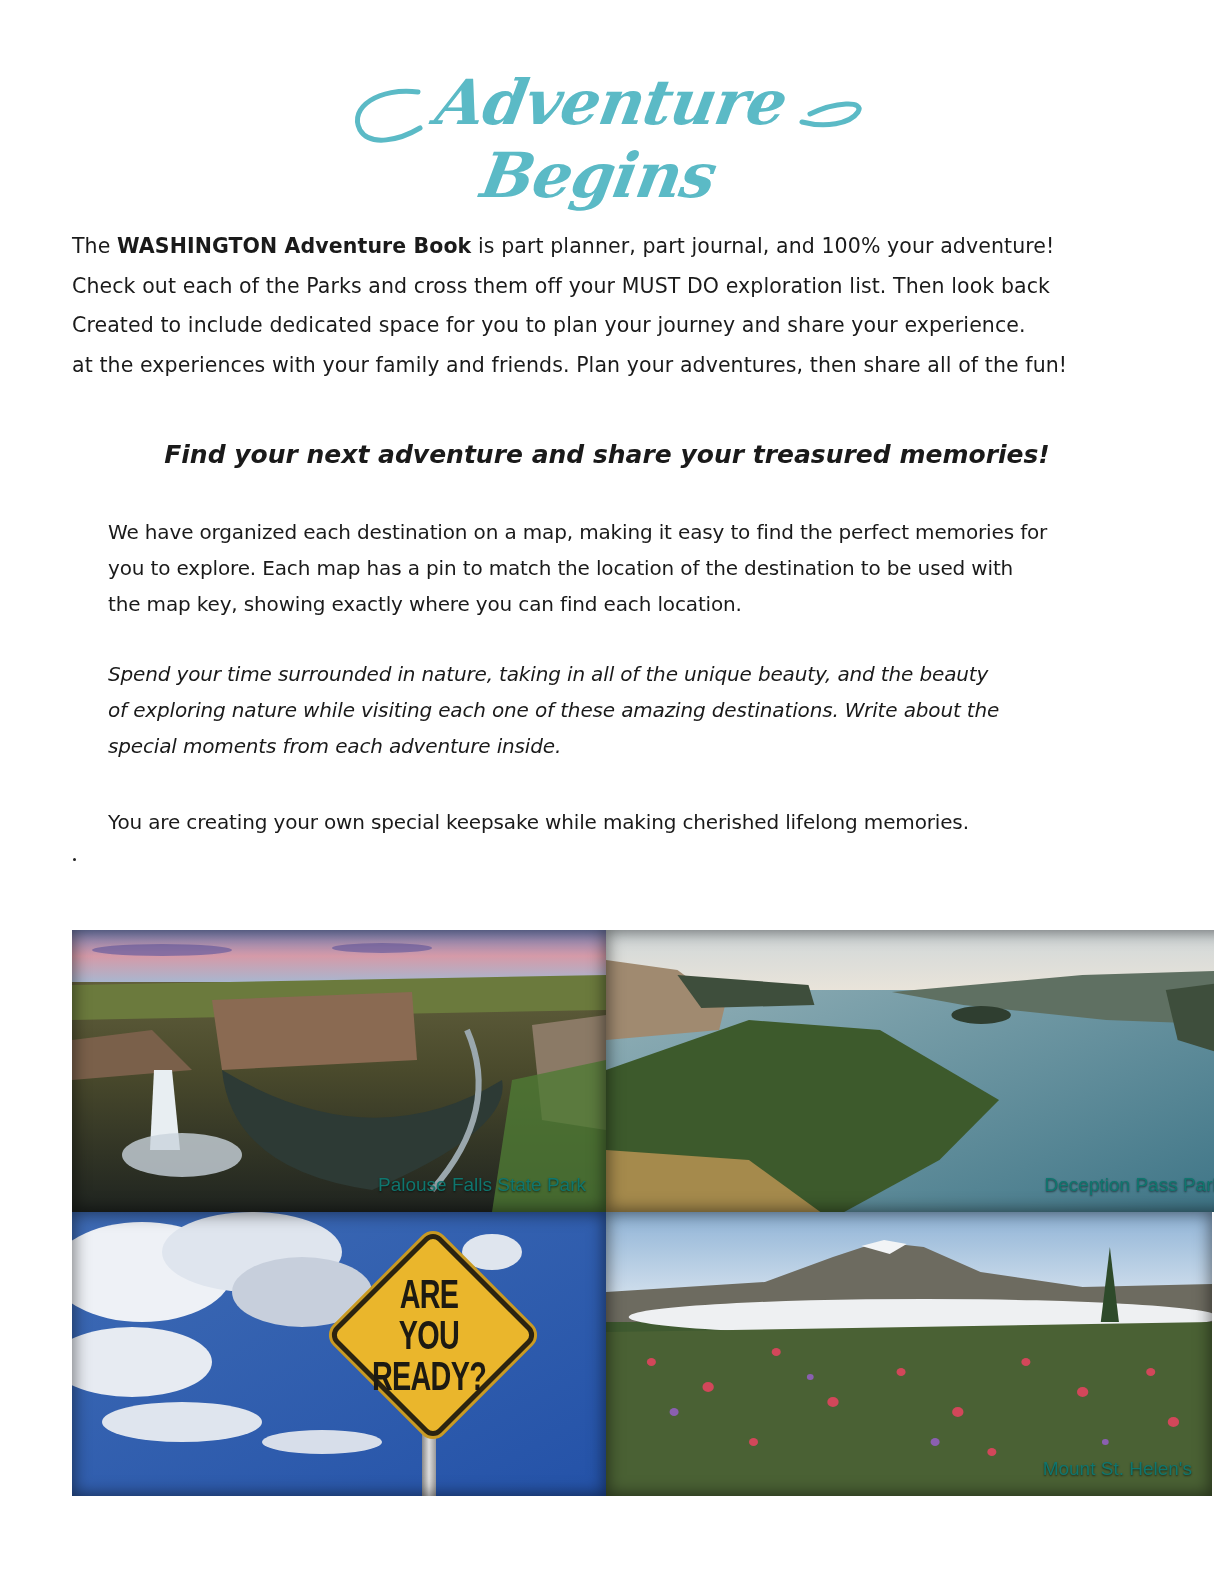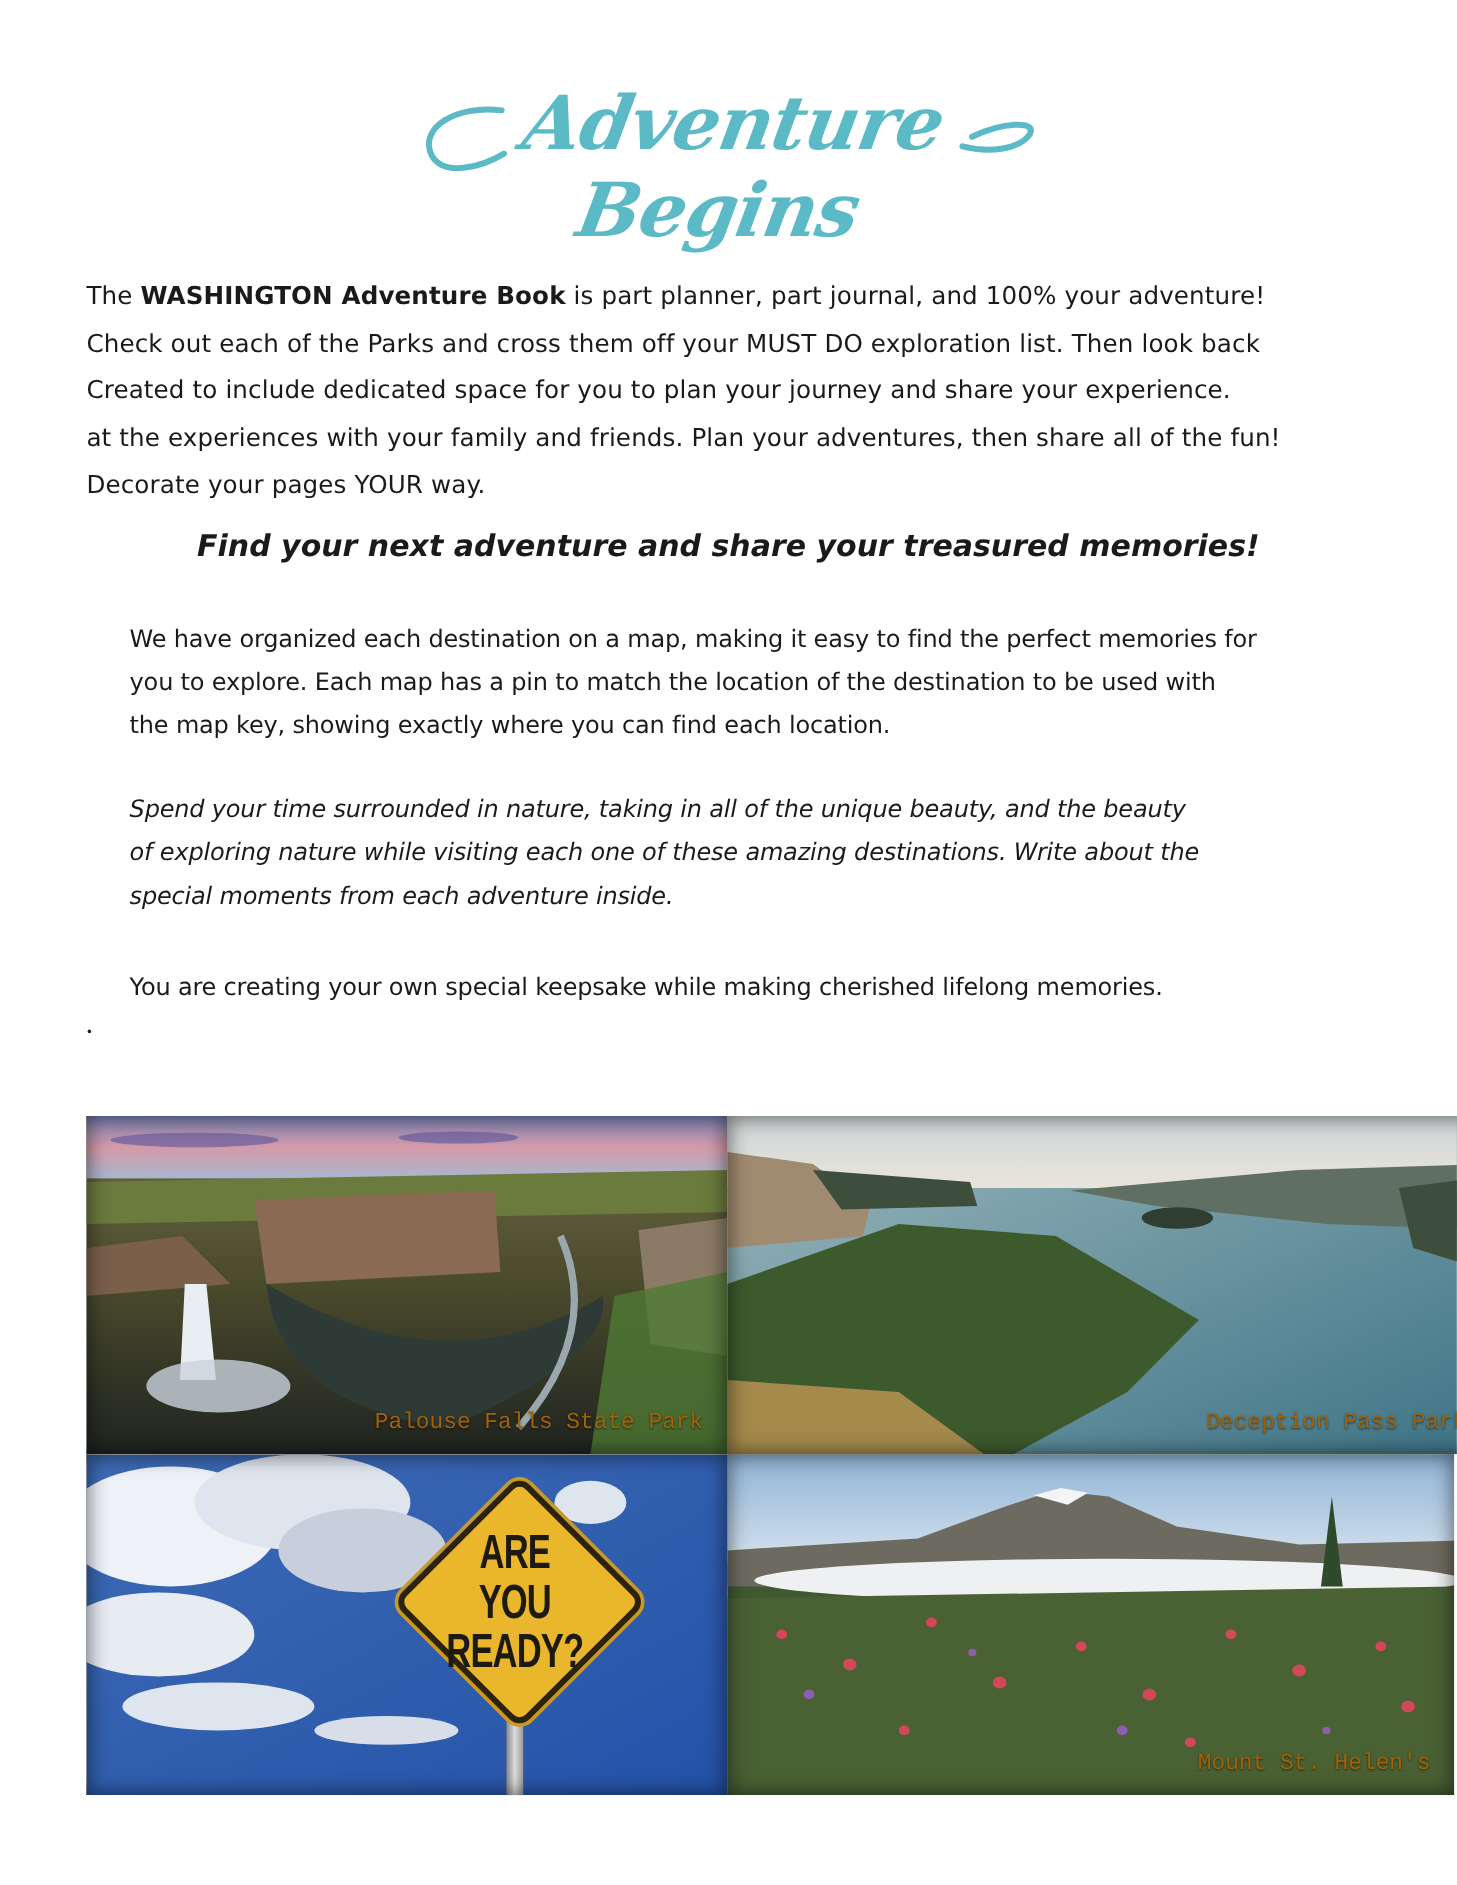--- a/index.html
+++ b/index.html
@@ -27,22 +27,22 @@
   .p1 { top: 515px; }
   .p2 { top: 657px; font-style: italic; }
   .p3 { top: 805px; }
 
   .stray-dot { position: absolute; left: 73px; top: 858px; width: 3px; height: 3px;
                background: #222; border-radius: 50%; }
 
   .grid { position: absolute; left: 72px; top: 930px; width: 1068px; height: 566px; }
   .tile { position: absolute; overflow: hidden;
           box-shadow: inset 0 0 14px rgba(0,0,0,0.55); }
-  .tile .caption { position: absolute; right: 20px; bottom: 16px; color: #a16207;
-                   font-family: Liberation Mono, monospace; font-size: 19px;
+  .tile .caption { position: absolute; right: 20px; bottom: 16px; color: #0f766e;
+                   font-family: Liberation Sans, sans-serif; font-size: 19px;
                    text-shadow: 0 1px 2px rgba(0,0,0,0.6); }
   .t1 { left: 0; top: 0; width: 534px; height: 282px; }
   .t2 { left: 534px; top: 0; width: 636px; height: 282px; }
   .t3 { left: 0; top: 282px; width: 534px; height: 284px; }
   .t4 { left: 534px; top: 282px; width: 606px; height: 284px; }
   .tile svg { position: absolute; left: 0; top: 0; width: 100%; height: 100%; }
   .shade { position: absolute; inset: 0; pointer-events: none;
            box-shadow: inset 0 0 16px 2px rgba(0,0,0,0.5); }
 
   .sign { position: absolute; left: 262px; top: 24px; width: 190px; height: 190px; }
@@ -65,21 +65,20 @@
     <path d="M470 62 C495 50, 525 48, 518 60 C510 72, 485 76, 462 70" stroke="#5bbac6" stroke-width="5" fill="none" stroke-linecap="round"></path>
   </svg>
   <div class="title-text">Adventure Begins</div>
 </div>
 
 <div class="intro">
   <span class="line"><span>The </span><b>WASHINGTON Adventure Book</b><span> is part planner, part journal, and 100% your adventure!</span></span>
   <span class="line">Check out each of the Parks and cross them off your MUST DO exploration list. Then look back</span>
   <span class="line">Created to include dedicated space for you to plan your journey and share your experience.</span>
   <span class="line">at the experiences with your family and friends. Plan your adventures, then share all of the fun!</span>
-  <span class="line">Decorate your pages YOUR way.</span>
 </div>
 
 <div class="tagline">Find your next adventure and share your treasured memories!</div>
 
 <div class="para p1">
   <span class="line">We have organized each destination on a map, making it easy to find the perfect memories for</span>
   <span class="line">you to explore. Each map has a pin to match the location of the destination to be used with</span>
   <span class="line">the map key, showing exactly where you can find each location.</span>
 </div>
 <div class="para p2">

